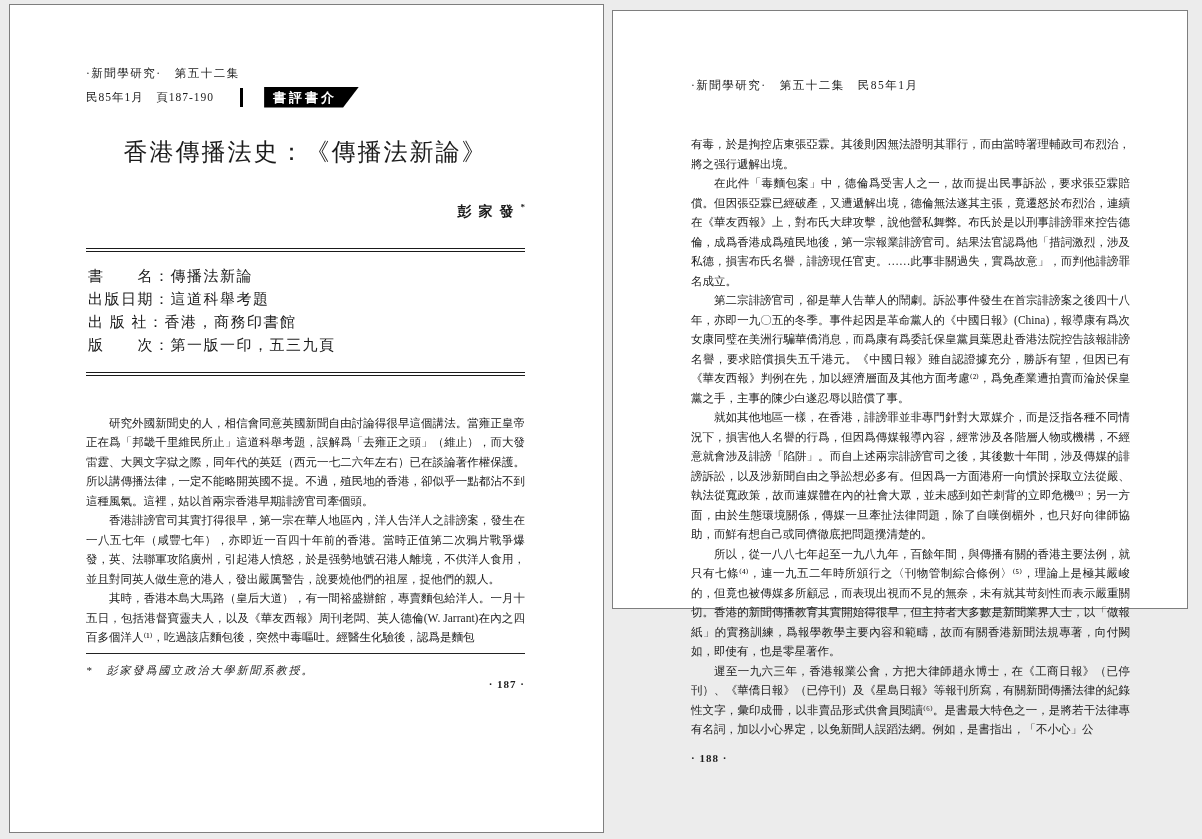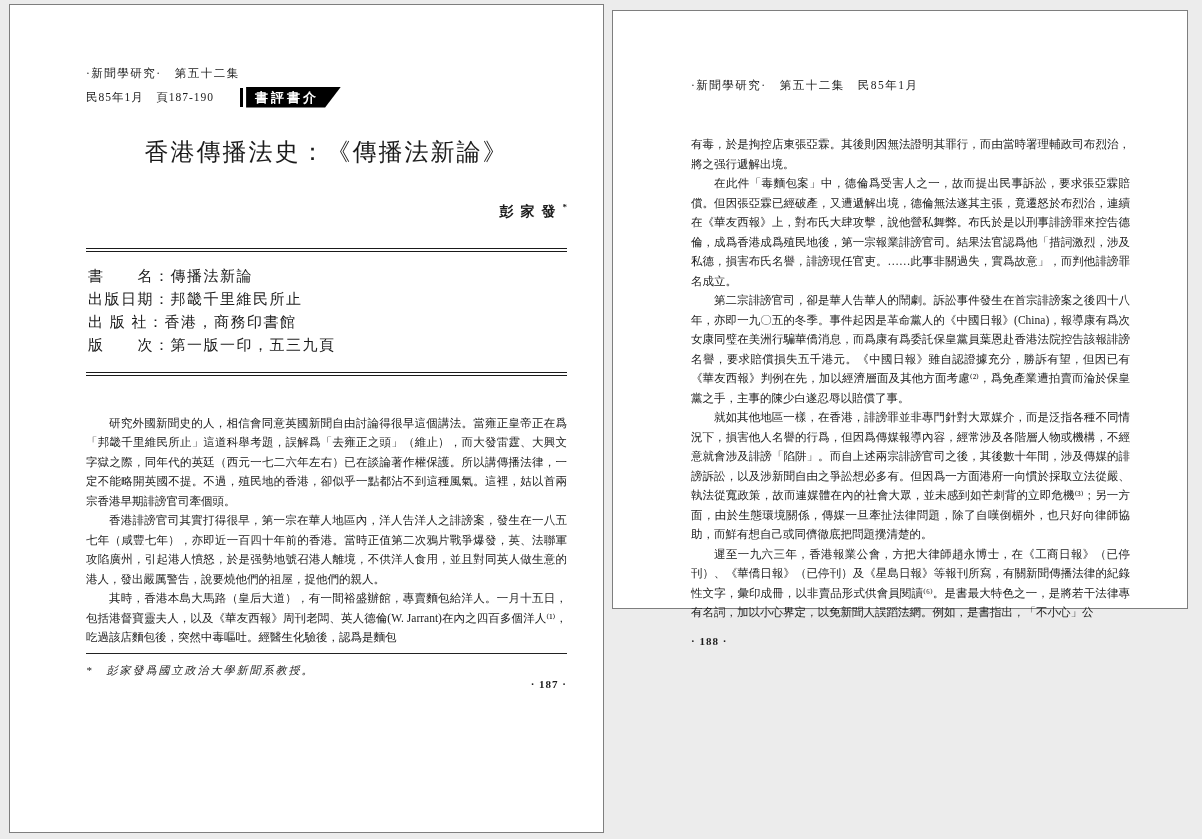--- a/index.html
+++ b/index.html
@@ -11,30 +11,30 @@
   }
   .canvas { position:relative; width:1202px; height:839px; }
 
   .page {
     position:absolute; background:#ffffff;
     border:1px solid #7e7e7e; box-sizing:border-box;
   }
   .page-left  { left:9px;   top:4px;  width:595px; height:829px; }
   .page-right { left:612px; top:10px; width:576px; height:599px; }
 
-  .pl-inner { padding:56px 36px 0 76px; }
+  .pl-inner { padding:56px 78px 0 76px; }
   .pr-inner { padding:62px 57px 0 78px; }
 
   
   .runhead { font-size:11.5px; line-height:24px; letter-spacing:1.5px; }
   .runhead-row2 { display:flex; align-items:center; }
   .pagesref { font-size:11.5px; letter-spacing:1px; }
 
   
-  .badge-wrap { display:flex; align-items:center; margin-left:26px; }
+  .badge-wrap { display:flex; align-items:center; margin-left:26px;gap:18px; }
   .badge-bar { width:3px; height:19px; background:#000; margin-right:3px; }
   .badge {
     background:#000; color:#fff;
     font-family:"Liberation Sans","DejaVu Sans",sans-serif;
     font-weight:bold; font-size:13px; letter-spacing:3px;
     line-height:19px; padding:1px 22px 1px 9px;
     clip-path:polygon(0 0, 100% 0, calc(100% - 16px) 100%, 0 100%);
   }
 
   .title {
@@ -85,21 +85,21 @@
           </span>
         </div>
       </div>
 
       <h1 class="title">香港傳播法史：《傳播法新論》</h1>
 
       <div class="author"><span>彭家發</span><sup>*</sup></div>
 
       <div class="bookinfo">
         <div class="info-row"><span>書　　名：</span><span>傳播法新論</span></div>
-        <div class="info-row"><span>出版日期：</span><span>邦畿千里維民所止</span></div>
+        <div class="info-row"><span>出版日期：</span><span>這道科舉考題</span></div>
         <div class="info-row"><span>出 版 社：</span><span>香港，商務印書館</span></div>
         <div class="info-row"><span>版　　次：</span><span>第一版一印，五三九頁</span></div>
       </div>
 
       <div class="bodytext">
         <p class="para">研究外國新聞史的人，相信會同意英國新聞自由討論得很早這個講法。當雍正皇帝正在爲「邦畿千里維民所止」這道科舉考題，誤解爲「去雍正之頭」（維止），而大發雷霆、大興文字獄之際，同年代的英廷（西元一七二六年左右）已在談論著作權保護。所以講傳播法律，一定不能略開英國不提。不過，殖民地的香港，卻似乎一點都沾不到這種風氣。這裡，姑以首兩宗香港早期誹謗官司牽個頭。</p>
         <p class="para">香港誹謗官司其實打得很早，第一宗在華人地區內，洋人告洋人之誹謗案，發生在一八五七年（咸豐七年），亦即近一百四十年前的香港。當時正值第二次鴉片戰爭爆發，英、法聯軍攻陷廣州，引起港人憤怒，於是强勢地號召港人離境，不供洋人食用，並且對同英人做生意的港人，發出嚴厲警告，說要燒他們的祖屋，捉他們的親人。</p>
         <p class="para">其時，香港本島大馬路（皇后大道），有一間裕盛辦館，專賣麵包給洋人。一月十五日，包括港督寶靈夫人，以及《華友西報》周刊老闆、英人德倫(W. Jarrant)在內之四百多個洋人⁽¹⁾，吃過該店麵包後，突然中毒嘔吐。經醫生化驗後，認爲是麵包</p>
       </div>
 
@@ -112,20 +112,21 @@
 
   <div class="page page-right">
     <div class="pr-inner">
       <div class="runhead">·新聞學研究·　第五十二集　民85年1月</div>
 
       <div class="bodytext">
         <p class="para noindent">有毒，於是拘控店東張亞霖。其後則因無法證明其罪行，而由當時署理輔政司布烈治，將之强行遞解出境。</p>
         <p class="para">在此件「毒麵包案」中，德倫爲受害人之一，故而提出民事訴訟，要求張亞霖賠償。但因張亞霖已經破產，又遭遞解出境，德倫無法遂其主張，竟遷怒於布烈治，連續在《華友西報》上，對布氏大肆攻擊，說他營私舞弊。布氏於是以刑事誹謗罪來控告德倫，成爲香港成爲殖民地後，第一宗報業誹謗官司。結果法官認爲他「措詞激烈，涉及私德，損害布氏名譽，誹謗現任官吏。……此事非關過失，實爲故意」，而判他誹謗罪名成立。</p>
         <p class="para">第二宗誹謗官司，卻是華人告華人的鬧劇。訴訟事件發生在首宗誹謗案之後四十八年，亦即一九〇五的冬季。事件起因是革命黨人的《中國日報》(China)，報導康有爲次女康同璧在美洲行騙華僑消息，而爲康有爲委託保皇黨員葉恩赴香港法院控告該報誹謗名譽，要求賠償損失五千港元。《中國日報》雖自認證據充分，勝訴有望，但因已有《華友西報》判例在先，加以經濟層面及其他方面考慮⁽²⁾，爲免產業遭拍賣而淪於保皇黨之手，主事的陳少白遂忍辱以賠償了事。</p>
         <p class="para">就如其他地區一樣，在香港，誹謗罪並非專門針對大眾媒介，而是泛指各種不同情況下，損害他人名譽的行爲，但因爲傳媒報導內容，經常涉及各階層人物或機構，不經意就會涉及誹謗「陷阱」。而自上述兩宗誹謗官司之後，其後數十年間，涉及傳媒的誹謗訴訟，以及涉新聞自由之爭訟想必多有。但因爲一方面港府一向慣於採取立法從嚴、執法從寬政策，故而連媒體在內的社會大眾，並未感到如芒刺背的立即危機⁽³⁾；另一方面，由於生態環境關係，傳媒一旦牽扯法律問題，除了自嘆倒楣外，也只好向律師協助，而鮮有想自己或同儕徹底把問題攪清楚的。</p>
+        <p class="para">所以，從一八八七年起至一九八九年，百餘年間，與傳播有關的香港主要法例，就只有七條⁽⁴⁾，連一九五二年時所頒行之〈刊物管制綜合條例〉⁽⁵⁾，理論上是極其嚴峻的，但竟也被傳媒多所顧忌，而表現出視而不見的無奈，未有就其苛刻性而表示嚴重關切。香港的新聞傳播教育其實開始得很早，但主持者大多數是新聞業界人士，以「做報紙」的實務訓練，爲報學教學主要內容和範疇，故而有關香港新聞法規專著，向付闕如，即使有，也是零星著作。</p>
         <p class="para">遲至一九六三年，香港報業公會，方把大律師趙永博士，在《工商日報》（已停刊）、《華僑日報》（已停刊）及《星島日報》等報刊所寫，有關新聞傳播法律的紀錄性文字，彙印成冊，以非賣品形式供會員閱讀⁽⁶⁾。是書最大特色之一，是將若干法律專有名詞，加以小心界定，以免新聞人誤蹈法網。例如，是書指出，「不小心」公</p>
       </div>
 
       <div class="pagenum pagenum-right">· 188 ·</div>
     </div>
   </div>
 
 </div>
 
 </body></html>

